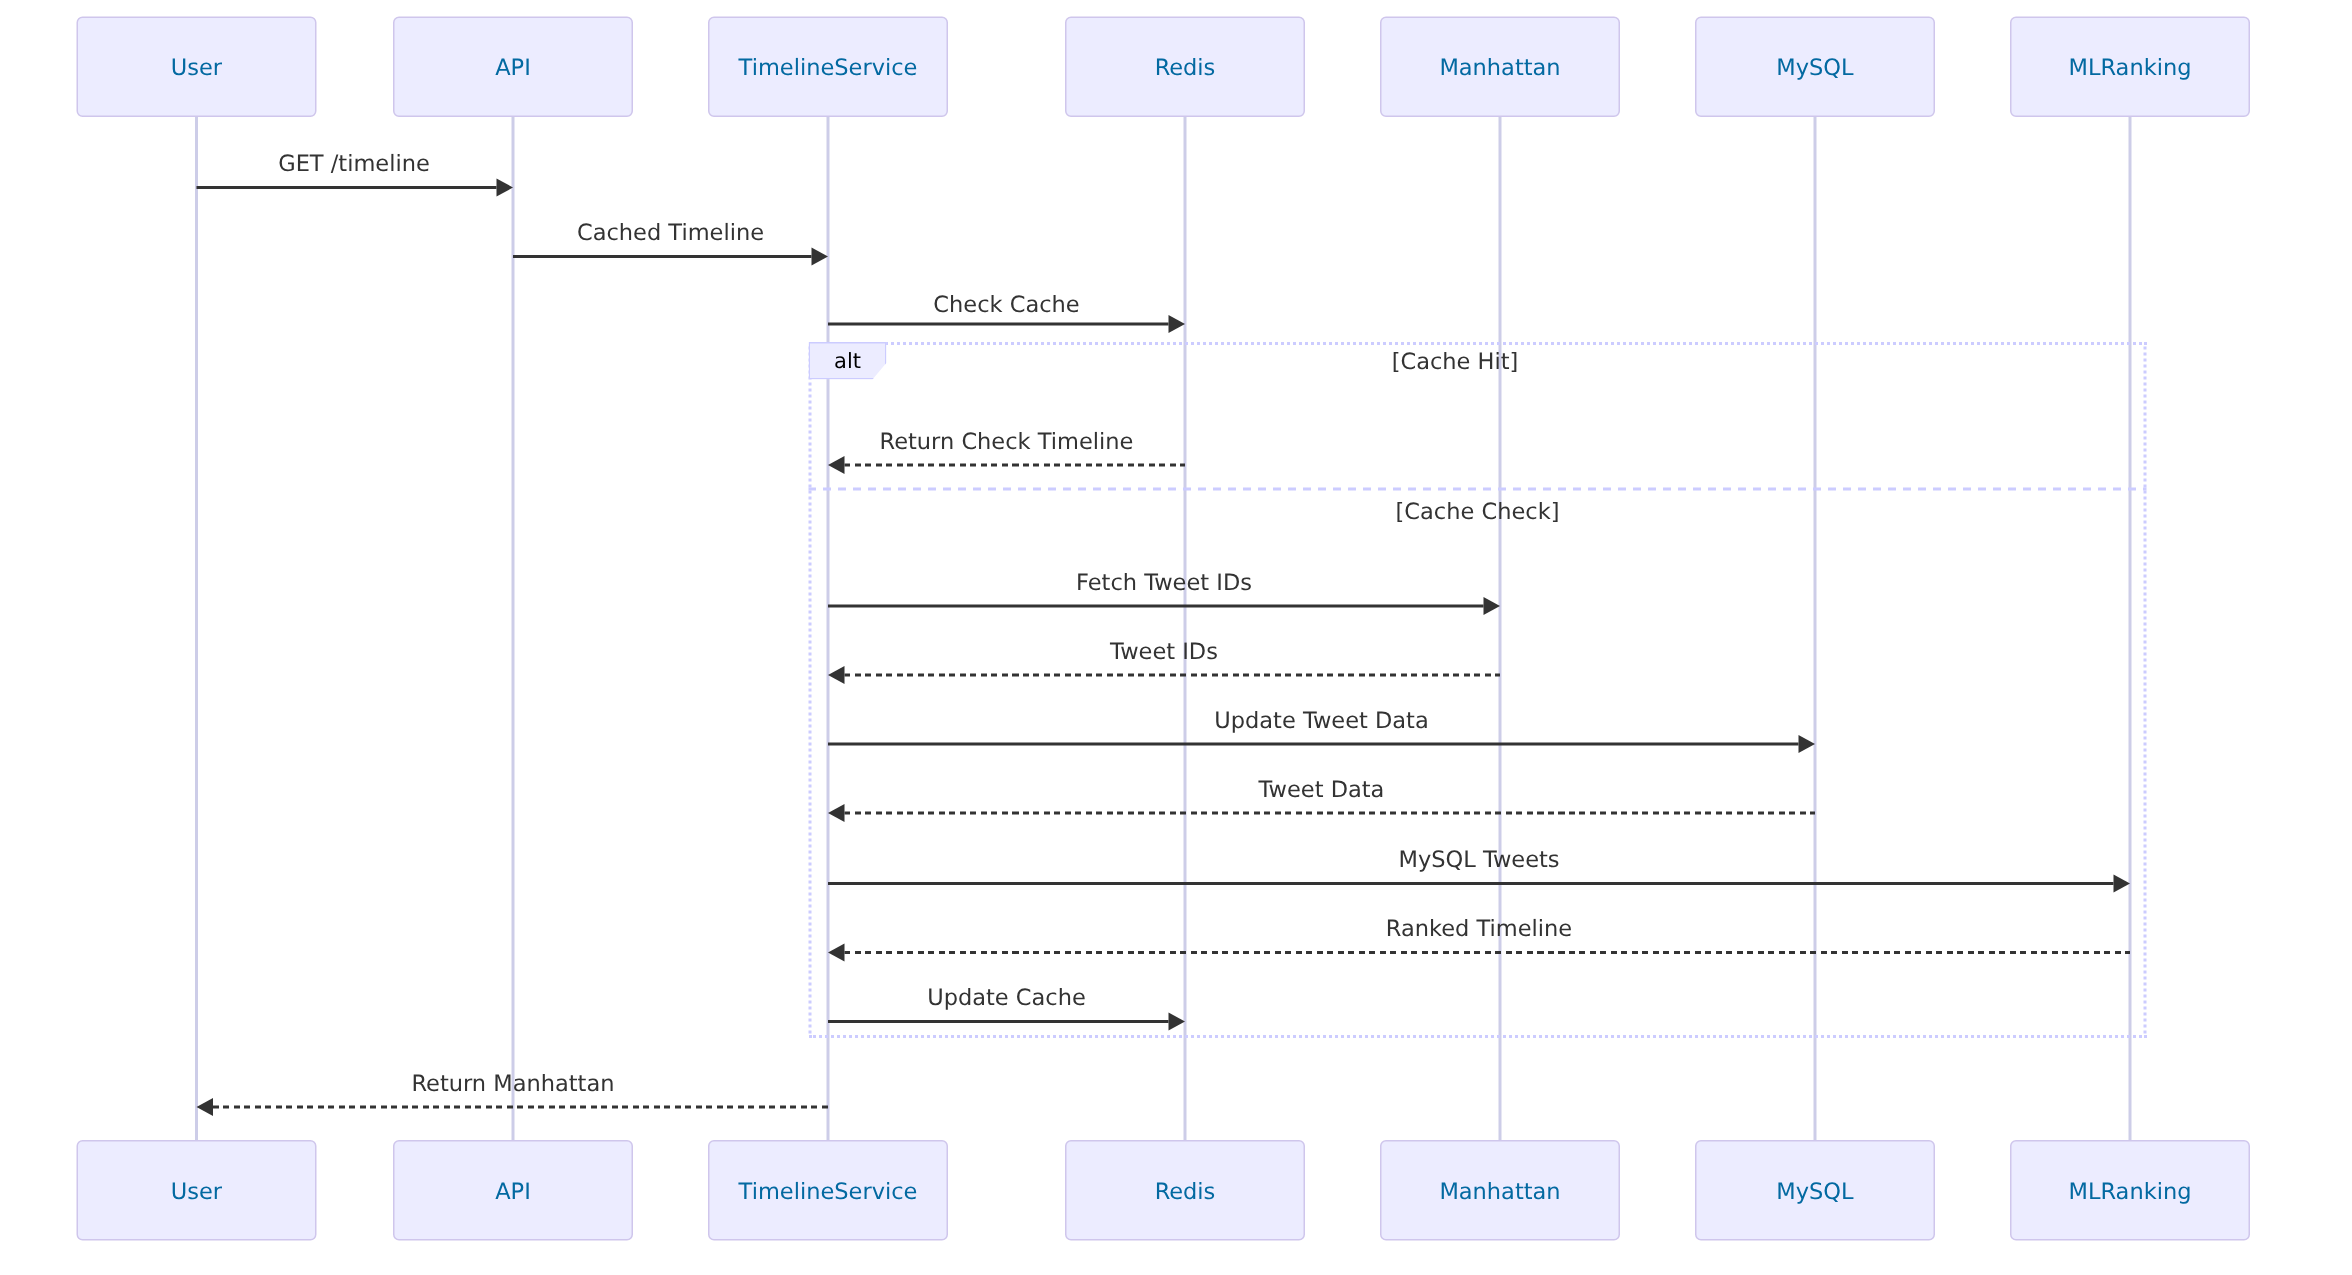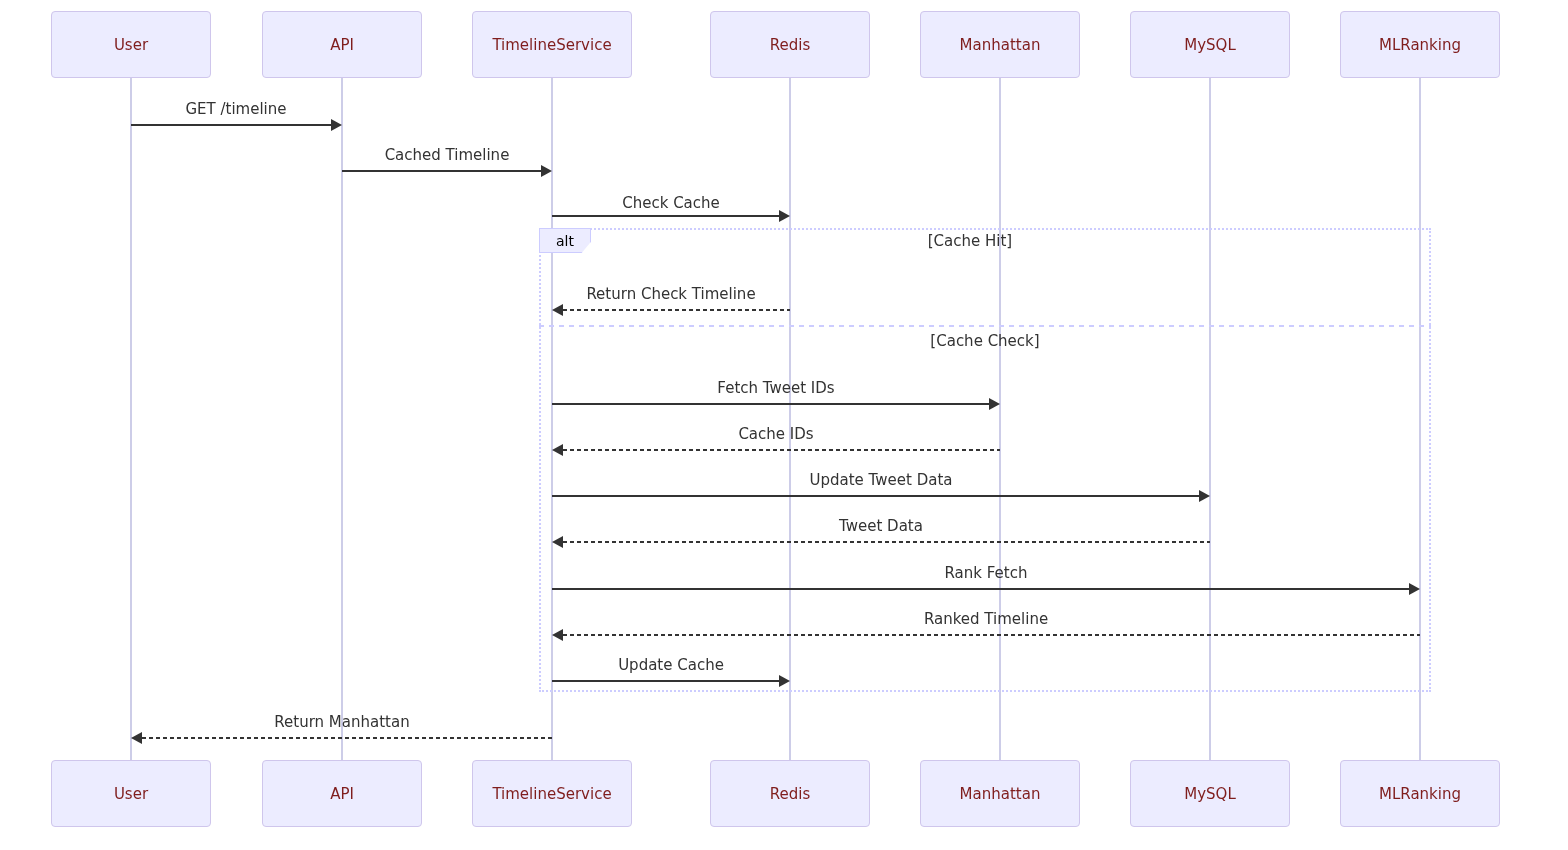--- a/index.html
+++ b/index.html
@@ -9,21 +9,21 @@
     color:#262626;overflow:hidden;
   }
   .lifeline{
     position:absolute;width:2px;top:78px;height:682px;
     background:#cdcde8;
   }
   .actor-box{
     position:absolute;width:158px;height:65px;
     background:#ECECFF;border:1px solid #cfc6ec;border-radius:4px;
     display:flex;align-items:center;justify-content:center;
-    font-size:15px;color:#7f1d1d;z-index:3;
+    font-size:15px;color:#0369a1;z-index:3;
   }
   .msg-label{
     position:absolute;width:300px;text-align:center;
     font-size:15px;color:#333333;z-index:2;white-space:nowrap;
   }
   .msg-line-solid{
     position:absolute;height:2px;background:#333333;z-index:2;
   }
   .msg-line-dashed{
     position:absolute;height:2px;z-index:2;
@@ -135,33 +135,33 @@
   <div class="arrow-right" style="left:779px;top:210px"></div>
 
   <div class="msg-label" style="left:521px;top:285px">Return Check Timeline</div>
   <div class="msg-line-dashed" style="left:563px;top:309px;width:227px"></div>
   <div class="arrow-left" style="left:552px;top:304px"></div>
 
   <div class="msg-label" style="left:626px;top:379px">Fetch Tweet IDs</div>
   <div class="msg-line-solid" style="left:552px;top:403px;width:437px"></div>
   <div class="arrow-right" style="left:989px;top:398px"></div>
 
-  <div class="msg-label" style="left:626px;top:425px">Cache IDs</div>
+  <div class="msg-label" style="left:626px;top:425px">Tweet IDs</div>
   <div class="msg-line-dashed" style="left:563px;top:449px;width:437px"></div>
   <div class="arrow-left" style="left:552px;top:444px"></div>
 
   <div class="msg-label" style="left:731px;top:471px">Update Tweet Data</div>
   <div class="msg-line-solid" style="left:552px;top:495px;width:647px"></div>
   <div class="arrow-right" style="left:1199px;top:490px"></div>
 
   <div class="msg-label" style="left:731px;top:517px">Tweet Data</div>
   <div class="msg-line-dashed" style="left:563px;top:541px;width:647px"></div>
   <div class="arrow-left" style="left:552px;top:536px"></div>
 
-  <div class="msg-label" style="left:836px;top:564px">Rank Fetch</div>
+  <div class="msg-label" style="left:836px;top:564px">MySQL Tweets</div>
   <div class="msg-line-solid" style="left:552px;top:588px;width:857px"></div>
   <div class="arrow-right" style="left:1409px;top:583px"></div>
 
   <div class="msg-label" style="left:836px;top:610px">Ranked Timeline</div>
   <div class="msg-line-dashed" style="left:563px;top:634px;width:857px"></div>
   <div class="arrow-left" style="left:552px;top:629px"></div>
 
   <div class="msg-label" style="left:521px;top:656px">Update Cache</div>
   <div class="msg-line-solid" style="left:552px;top:680px;width:227px"></div>
   <div class="arrow-right" style="left:779px;top:675px"></div>

